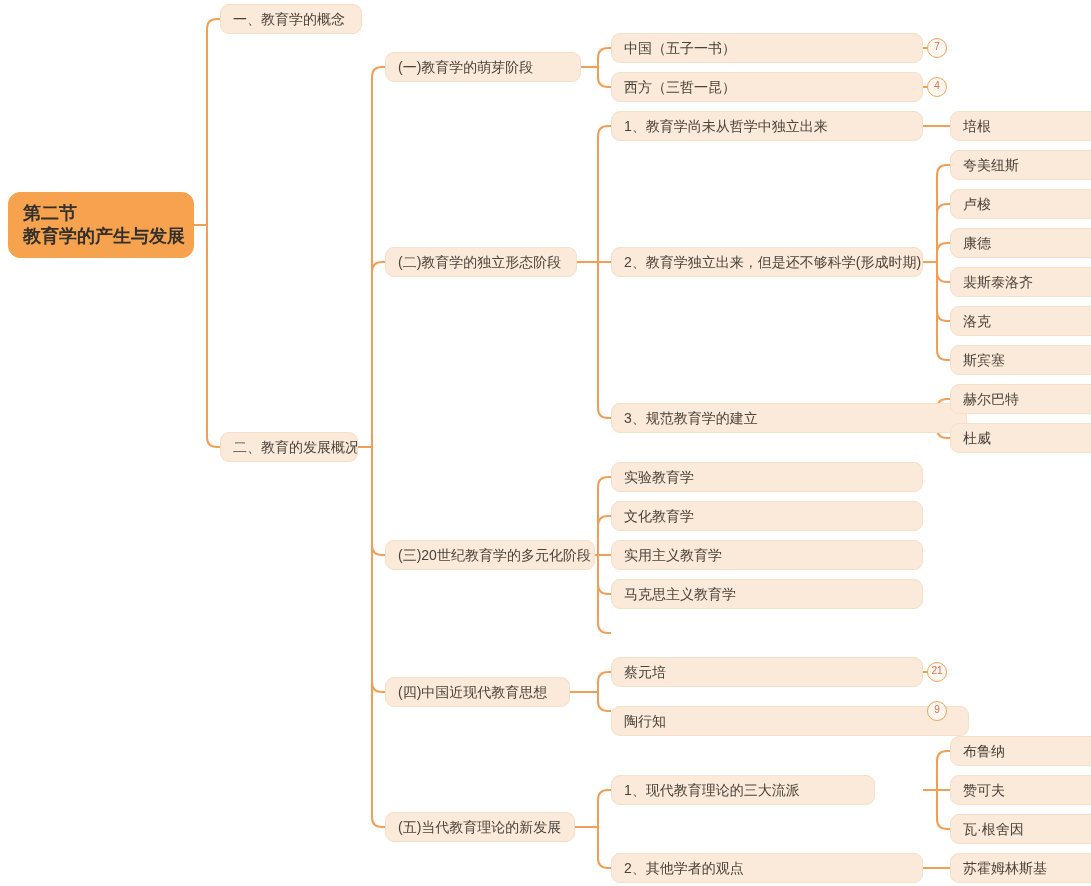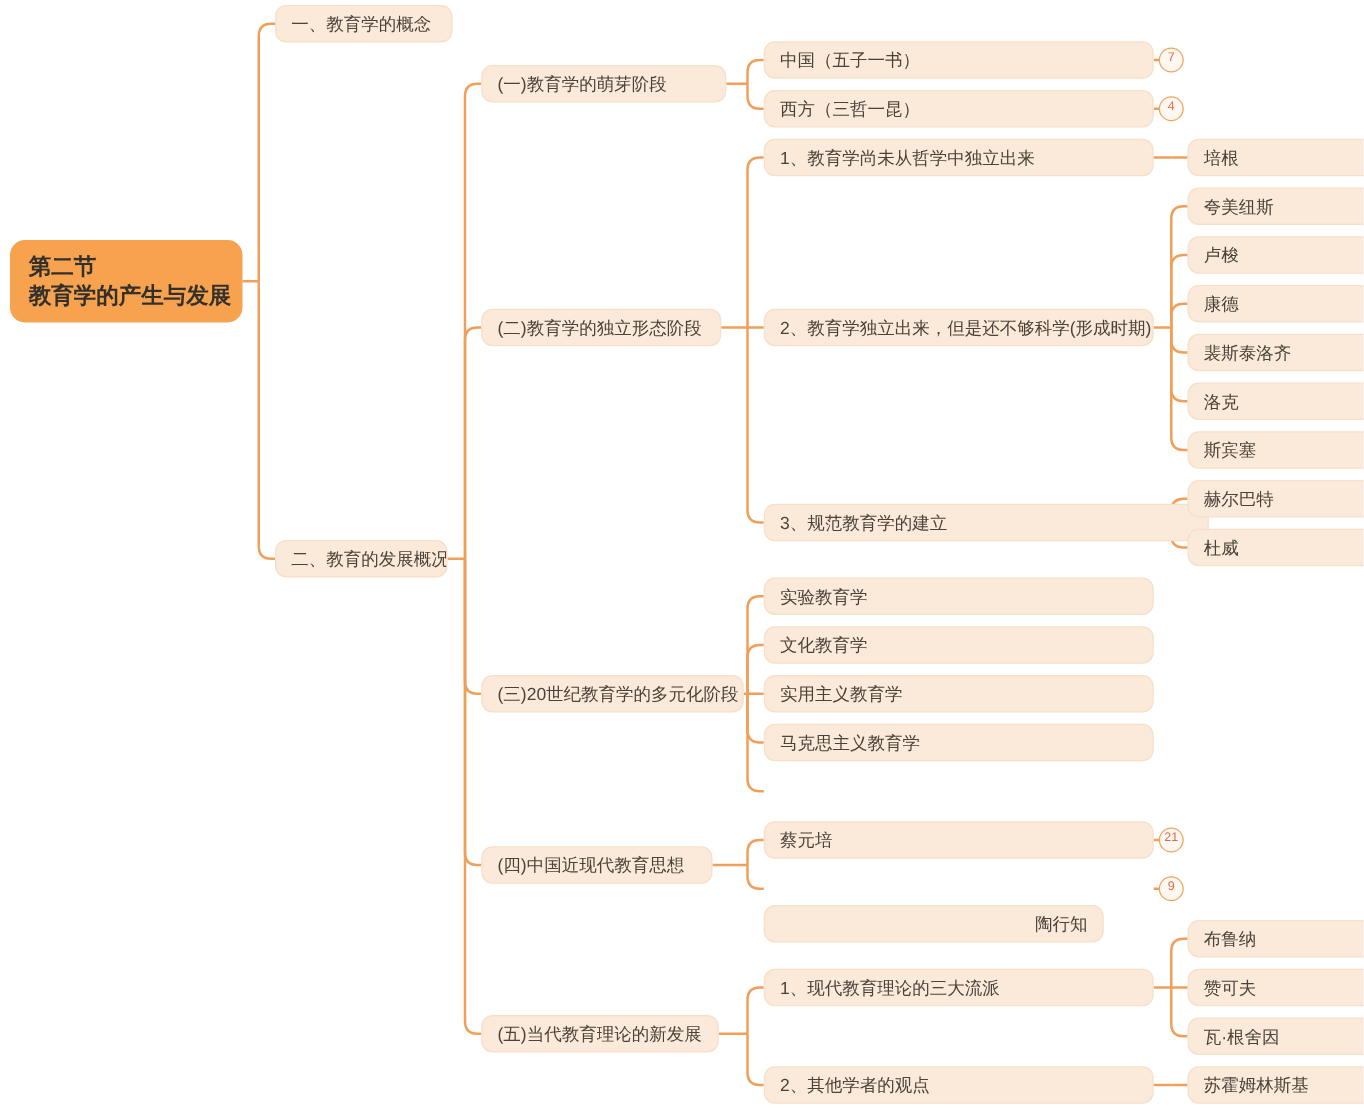--- a/index.html
+++ b/index.html
@@ -143,22 +143,22 @@
     <div class="node" style="left: 950px; top: 384px; width: 164px;"><span>赫尔巴特</span></div>
     <div class="node" style="left: 950px; top: 423px; width: 164px;"><span>杜威</span></div>
     <div class="node" style="left: 385px; top: 540px; width: 210px;"><span>(三)20世纪教育学的多元化阶段</span></div>
     <div class="node" style="left: 611px; top: 462px; width: 312px;"><span>实验教育学</span></div>
     <div class="node" style="left: 611px; top: 501px; width: 312px;"><span>文化教育学</span></div>
     <div class="node" style="left: 611px; top: 579px; width: 312px;"><span>马克思主义教育学</span></div>
     <div class="node" style="left: 611px; top: 540px; width: 312px;"><span>实用主义教育学</span></div>
     <div class="node" style="left: 385px; top: 677px; width: 185px;"><span>(四)中国近现代教育思想</span></div>
     <div class="node" style="left: 611px; top: 657px; width: 312px;"><span>蔡元培</span></div>
     <div class="badge" style="left: 927px; top: 662px;">21</div>
-    <div class="node" style="left: 611px; top: 724px; width: 272px; text-align: right;"><span>陶行知</span></div>
+    <div class="node" style="left: 611px; top: 706px; width: 358px;"><span>陶行知</span></div>
     <div class="badge" style="left: 927px; top: 701px;">9</div>
     <div class="node" style="left: 385px; top: 812px; width: 190px;"><span>(五)当代教育理论的新发展</span></div>
-    <div class="node" style="left: 611px; top: 775px; width: 312px;"><span>1、现代教育理论的三大流派</span></div>
+    <div class="node" style="left: 611px; top: 775px; width: 264px;"><span>1、现代教育理论的三大流派</span></div>
     <div class="node" style="left: 950px; top: 736px; width: 164px;"><span>布鲁纳</span></div>
     <div class="node" style="left: 950px; top: 775px; width: 164px;"><span>赞可夫</span></div>
     <div class="node" style="left: 950px; top: 814px; width: 164px;"><span>瓦·根舍因</span></div>
     <div class="node" style="left: 611px; top: 853px; width: 312px;"><span>2、其他学者的观点</span></div>
     <div class="node" style="left: 950px; top: 853px; width: 164px;"><span>苏霍姆林斯基</span></div>
   </div>
 
 </body></html>

